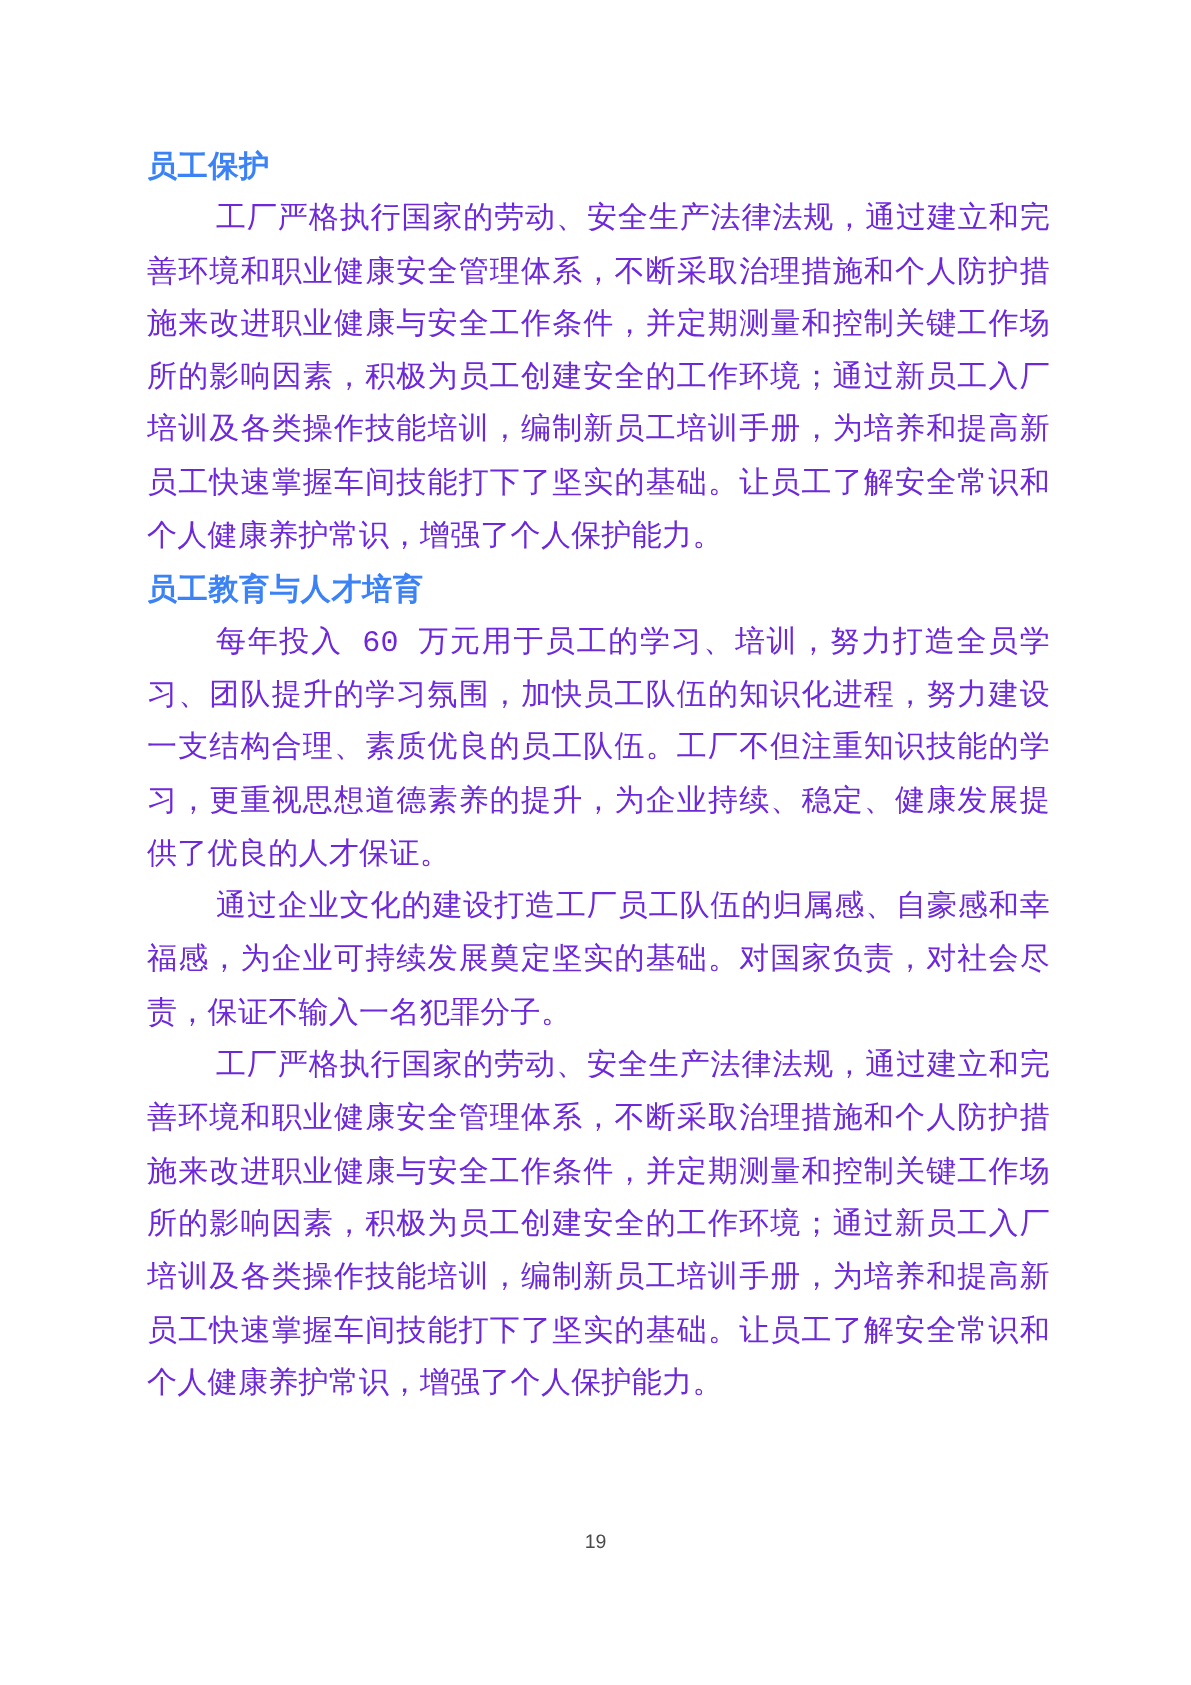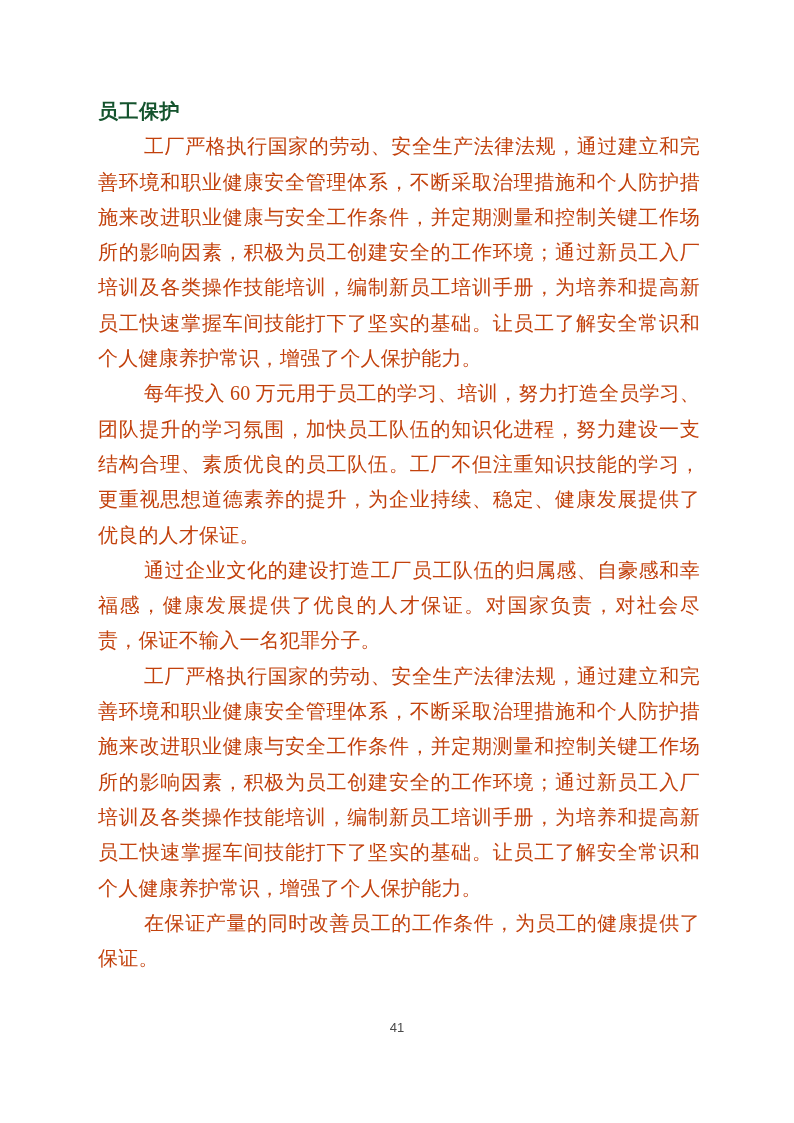--- a/index.html
+++ b/index.html
@@ -22,29 +22,29 @@
     top: 94px;
     left: 98px;
     width: 602px;
   }
   .heading {
     margin: 0;
     font-family: "Liberation Sans", "DejaVu Sans", sans-serif;
     font-weight: 700;
     font-size: 20px;
     line-height: 35.3px;
-    color: #14532d;
+    color: #3b82f6;
     letter-spacing: 0.5px;
   }
   .body-para {
     margin: 0;
-    font-family: Liberation Serif, serif;
+    font-family: Liberation Mono, monospace;
     font-size: 20px;
     line-height: 35.3px;
-    color: #c2410c;
+    color: #6d28d9;
     text-align: justify;
     text-indent: 2.3em;
     letter-spacing: 0.2px;
   }
   .page-number {
     position: absolute;
     left: 0;
     width: 100%;
     top: 1020px;
     text-align: center;
@@ -55,22 +55,22 @@
 </style>
 </head>
 <body>
 
 <div class="page">
   <div class="content">
 
     <h2 class="heading">员工保护</h2>
     <p class="body-para">工厂严格执行国家的劳动、安全生产法律法规，通过建立和完善环境和职业健康安全管理体系，不断采取治理措施和个人防护措施来改进职业健康与安全工作条件，并定期测量和控制关键工作场所的影响因素，积极为员工创建安全的工作环境；通过新员工入厂培训及各类操作技能培训，编制新员工培训手册，为培养和提高新员工快速掌握车间技能打下了坚实的基础。让员工了解安全常识和个人健康养护常识，增强了个人保护能力。</p>
 
+    <h2 class="heading">员工教育与人才培育</h2>
     <p class="body-para">每年投入 60 万元用于员工的学习、培训，努力打造全员学习、团队提升的学习氛围，加快员工队伍的知识化进程，努力建设一支结构合理、素质优良的员工队伍。工厂不但注重知识技能的学习，更重视思想道德素养的提升，为企业持续、稳定、健康发展提供了优良的人才保证。</p>
-    <p class="body-para">通过企业文化的建设打造工厂员工队伍的归属感、自豪感和幸福感，健康发展提供了优良的人才保证。对国家负责，对社会尽责，保证不输入一名犯罪分子。</p>
+    <p class="body-para">通过企业文化的建设打造工厂员工队伍的归属感、自豪感和幸福感，为企业可持续发展奠定坚实的基础。对国家负责，对社会尽责，保证不输入一名犯罪分子。</p>
 
     <p class="body-para">工厂严格执行国家的劳动、安全生产法律法规，通过建立和完善环境和职业健康安全管理体系，不断采取治理措施和个人防护措施来改进职业健康与安全工作条件，并定期测量和控制关键工作场所的影响因素，积极为员工创建安全的工作环境；通过新员工入厂培训及各类操作技能培训，编制新员工培训手册，为培养和提高新员工快速掌握车间技能打下了坚实的基础。让员工了解安全常识和个人健康养护常识，增强了个人保护能力。</p>
-    <p class="body-para">在保证产量的同时改善员工的工作条件，为员工的健康提供了保证。</p>
 
   </div>
 
-  <div class="page-number">41</div>
+  <div class="page-number">19</div>
 </div>
 
 </body></html>

